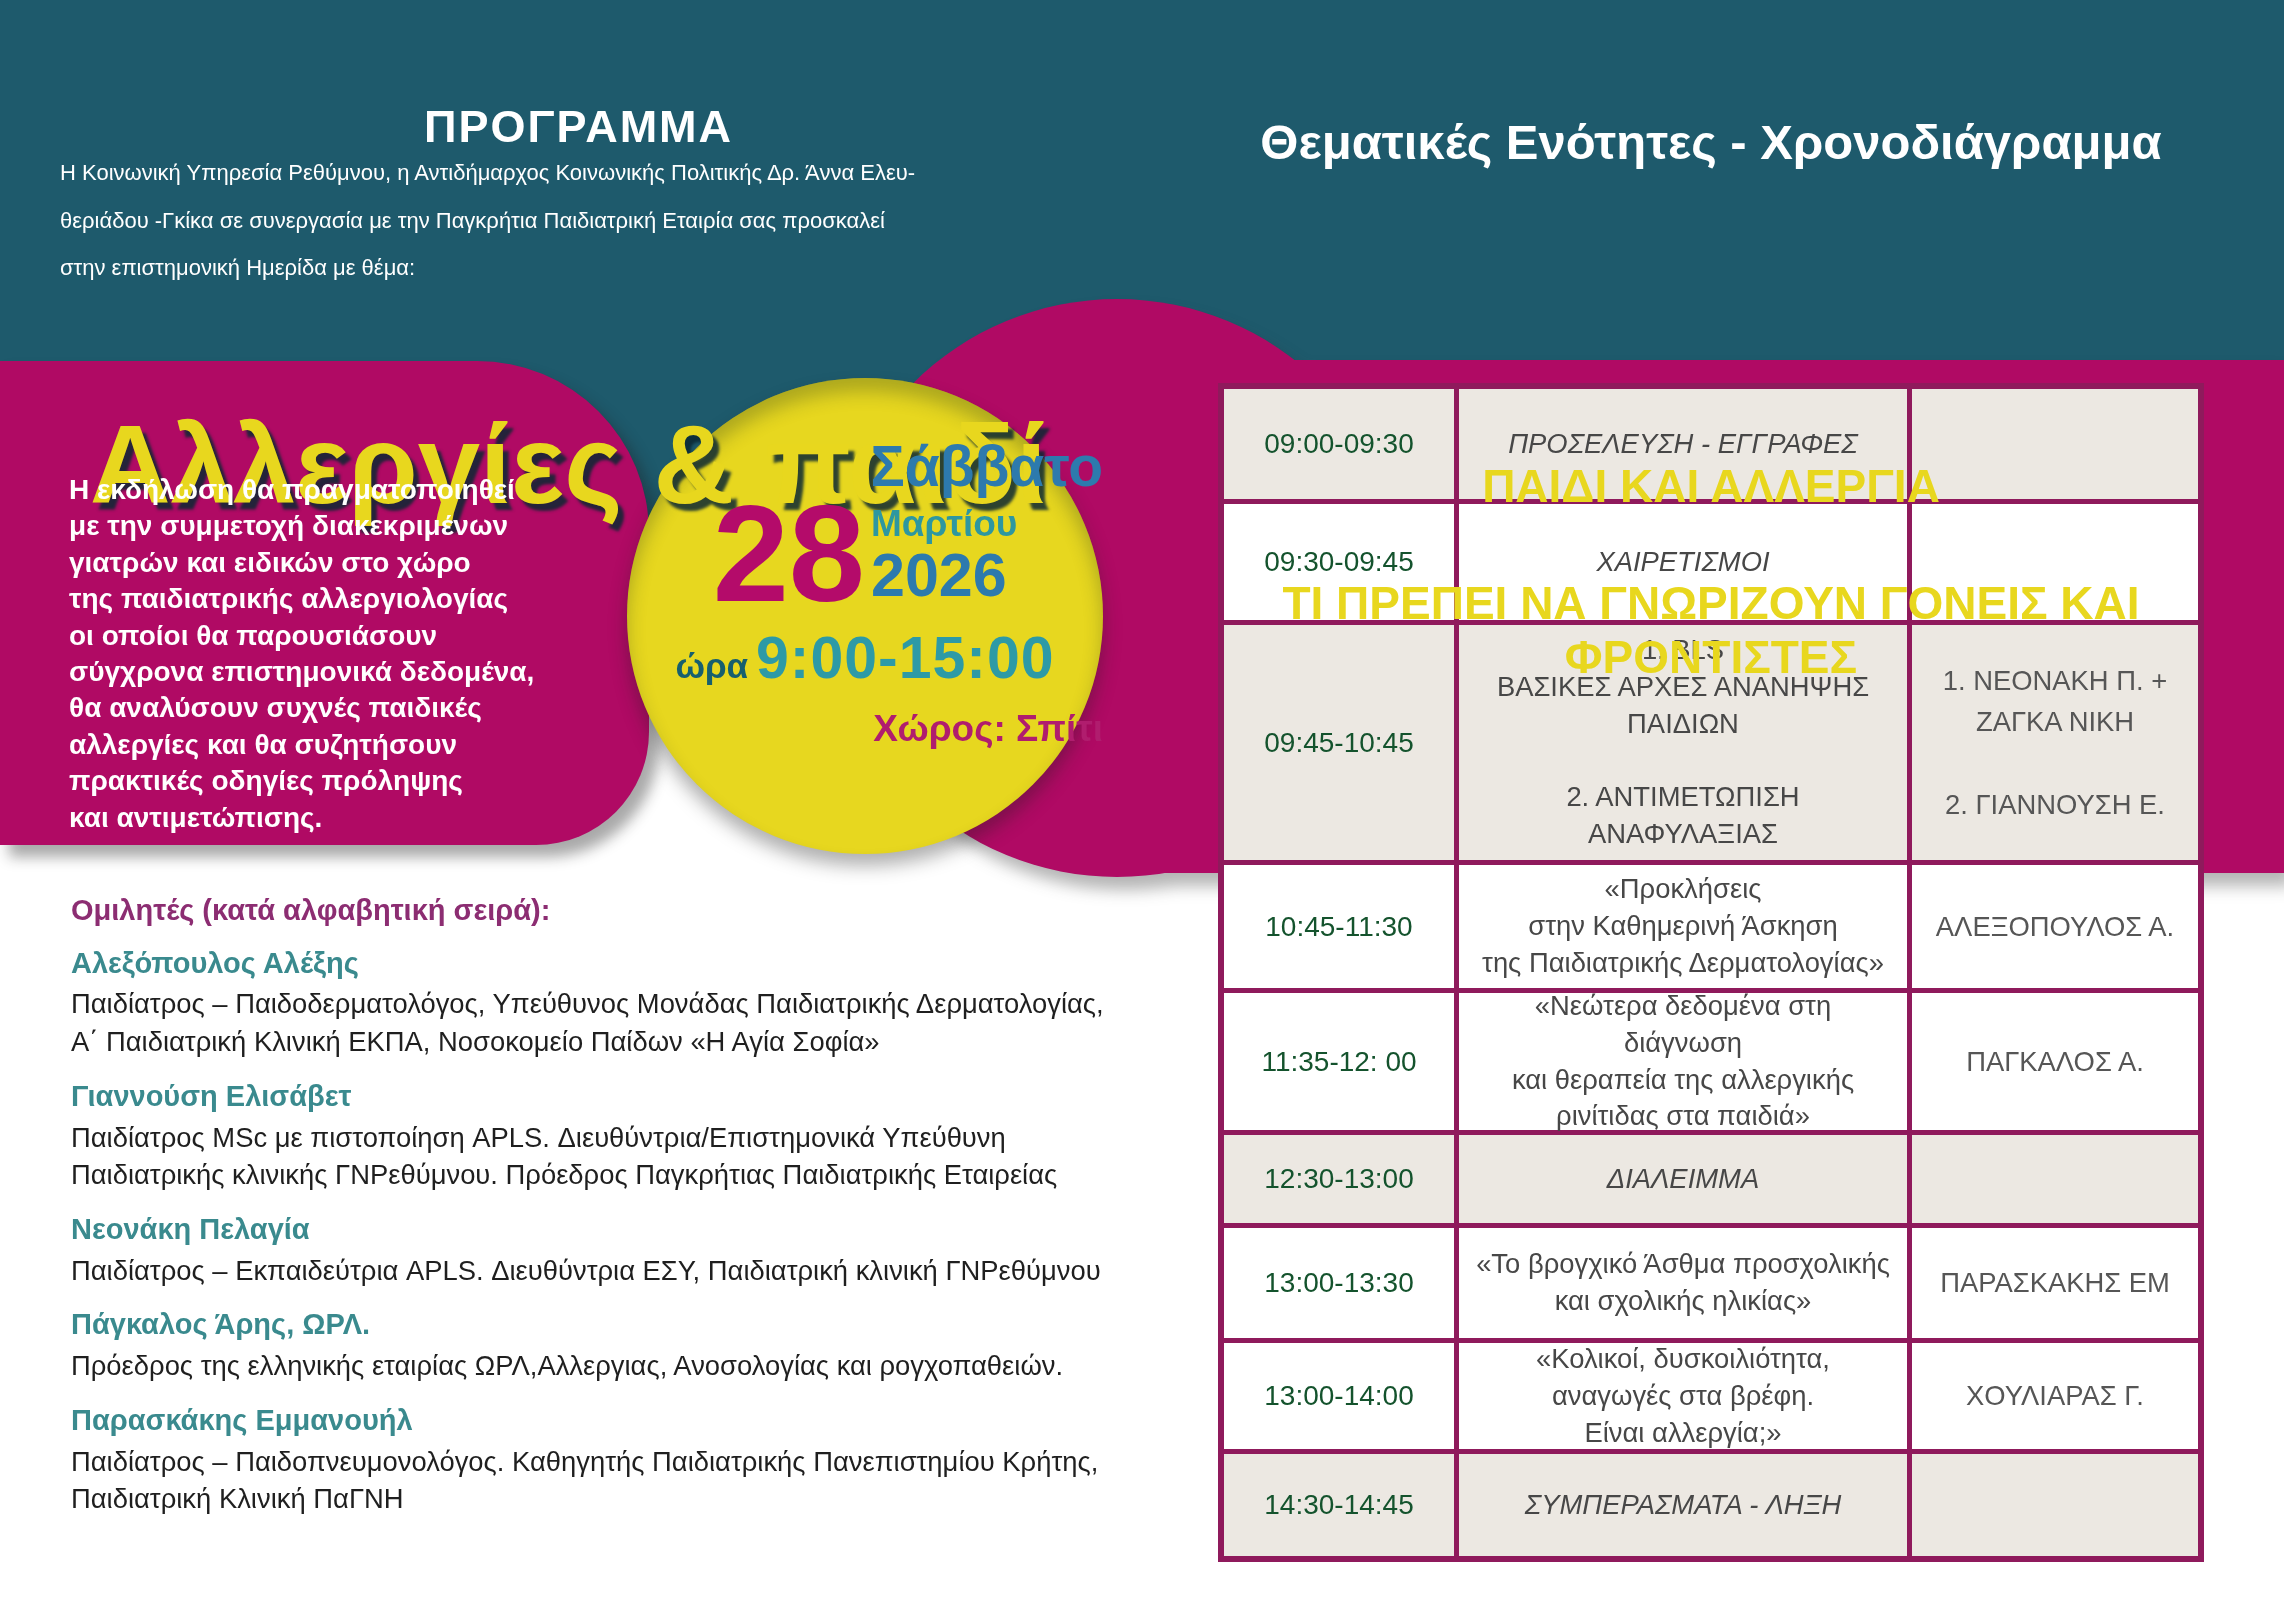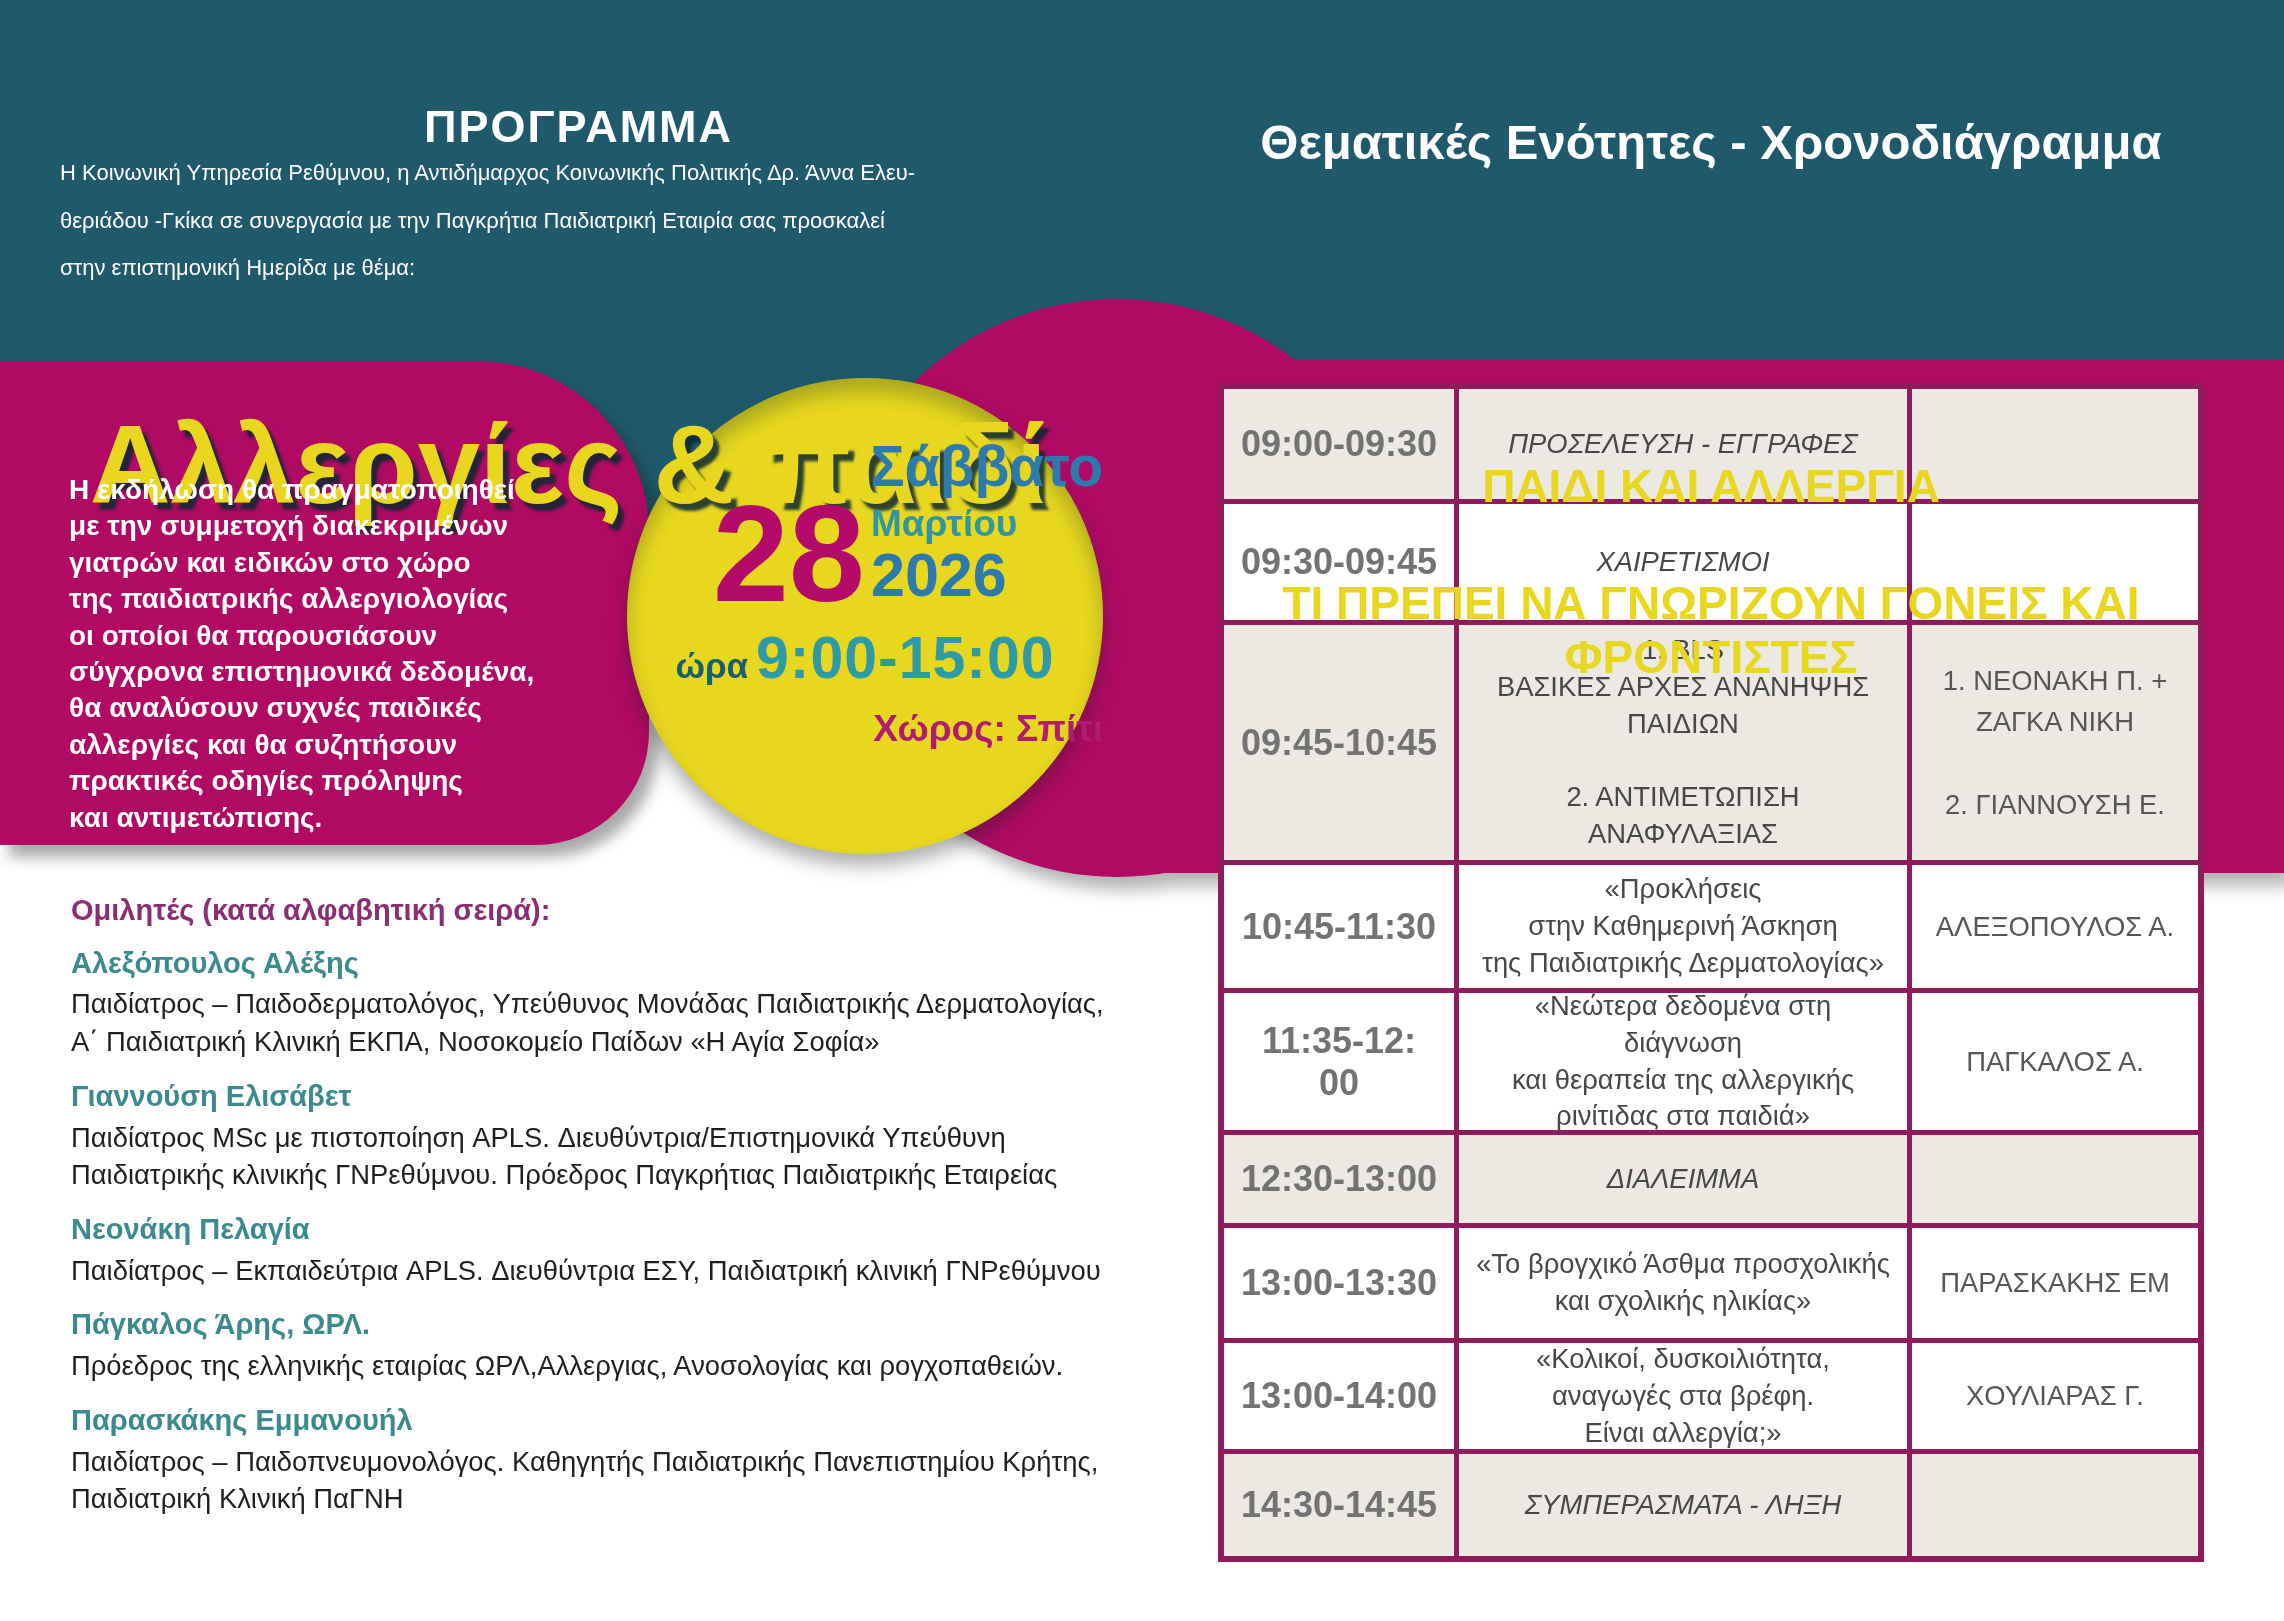--- a/index.html
+++ b/index.html
@@ -48,21 +48,21 @@
   .b-venue1{margin-top:15.7px;font-size:37px;font-weight:bold;color:#b01d6e;}
   .b-venue2{font-size:37px;font-weight:bold;color:#7b3c82;}
 
   
   .tbl{position:absolute;left:1218px;top:383px;width:974px;z-index:3;
     border:6.9px solid #8f1a5c;background:#8f1a5c;}
   .trow{display:grid;grid-template-columns:235px 453px 286px;border-bottom:5.9px solid #8f1a5c;}
   .trow:last-child{border-bottom:none;}
   .cell{display:flex;align-items:center;justify-content:center;text-align:center;
     padding:5.9px 13.7px;white-space:pre-line;box-sizing:border-box;}
-  .c-time{font-size:36px;font-weight:bold;color:#737373;border-right:5.9px solid #8f1a5c;}
+  .c-time{font-size:28px;font-weight:normal;color:#14532d;border-right:5.9px solid #8f1a5c;}
   .c-topic{font-size:27.4px;color:#474747;font-weight:500;border-right:5.9px solid #8f1a5c;line-height:1.35;}
   .c-speaker{font-size:27.4px;color:#565656;font-weight:500;line-height:1.5;}
   .bg-g .cell{background:#ece8e2;}
   .bg-w .cell{background:#ffffff;}
   .it .c-topic{font-style:italic;}
 
   
   .speakers{position:absolute;left:71px;top:894px;width:1108px;z-index:4;}
   .sp-heading{font-size:29px;font-weight:bold;color:#8c2d72;margin-bottom:19.6px;}
   .sp-entry{margin-bottom:19.6px;}

